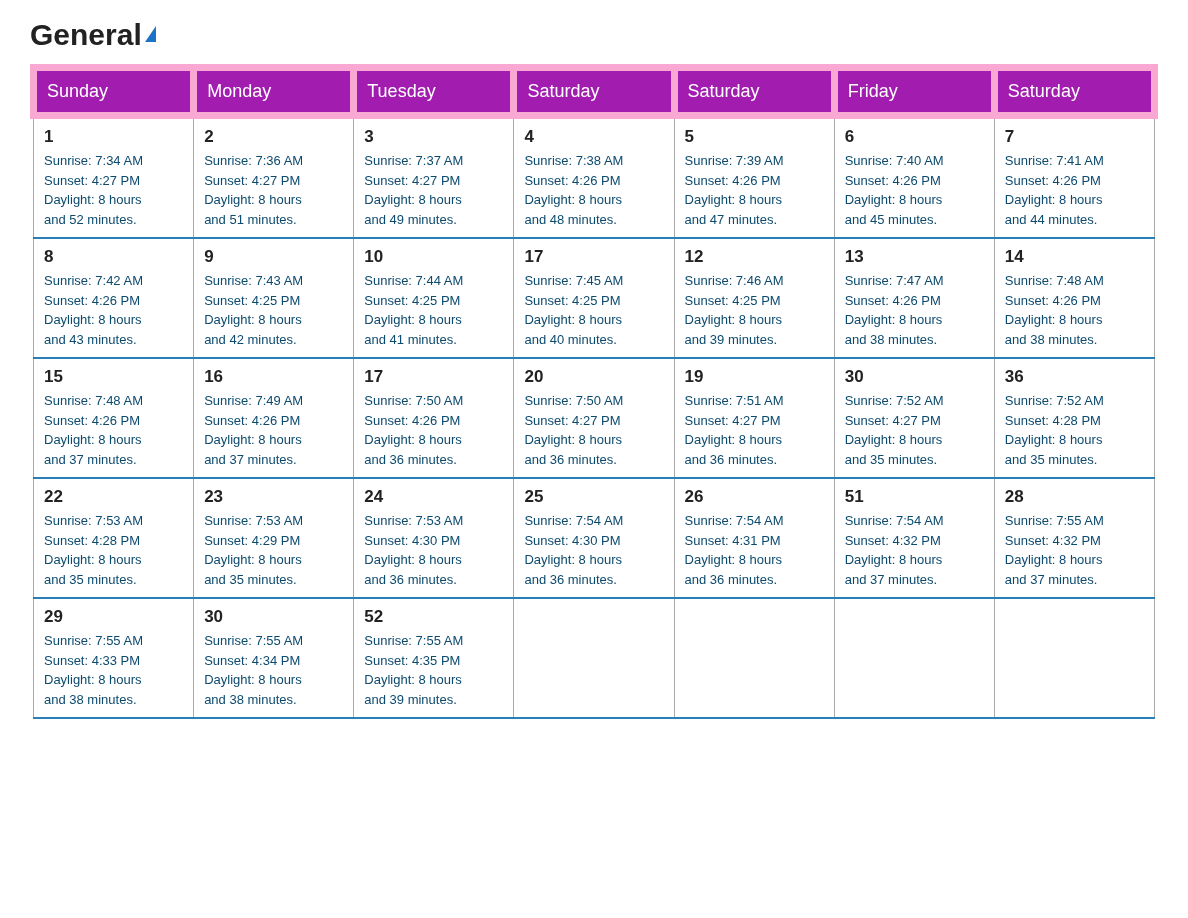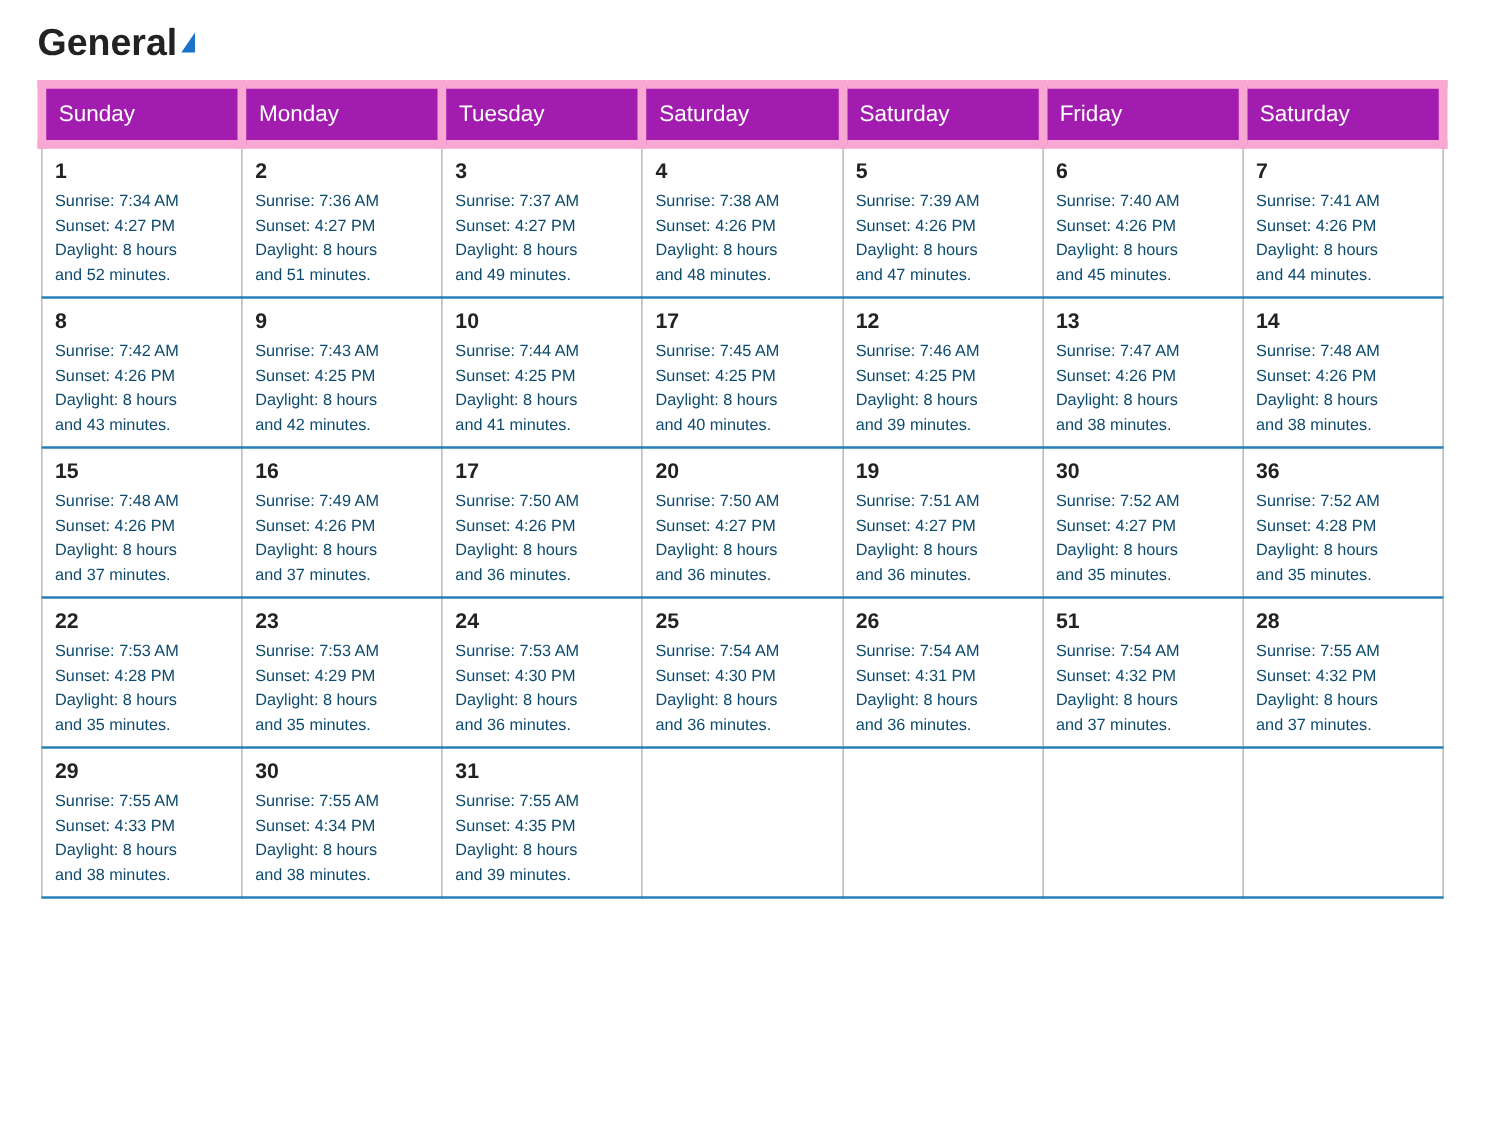--- a/index.html
+++ b/index.html
@@ -377,21 +377,21 @@
         <td>
         <span class="day-number">30</span>
         <span class="day-info">
           Sunrise: 7:55 AM<br>
           Sunset: 4:34 PM<br>
           Daylight: 8 hours<br>
           and 38 minutes.
         </span>
       </td>
         <td>
-        <span class="day-number">31</span>
+        <span class="day-number">52</span>
         <span class="day-info">
           Sunrise: 7:55 AM<br>
           Sunset: 4:35 PM<br>
           Daylight: 8 hours<br>
           and 39 minutes.
         </span>
       </td>
         <td class="empty-cell"></td>
         <td class="empty-cell"></td>
         <td class="empty-cell"></td>

